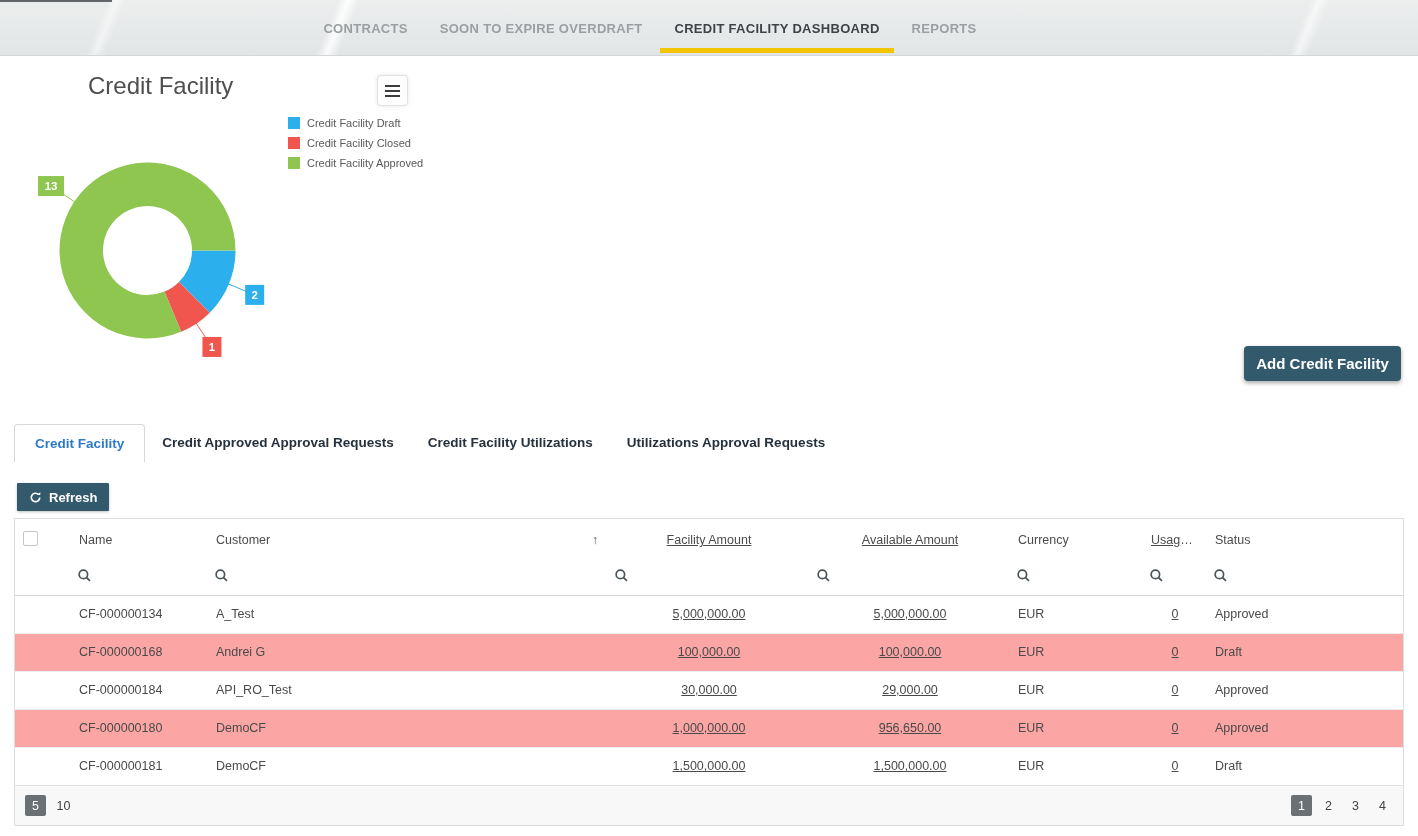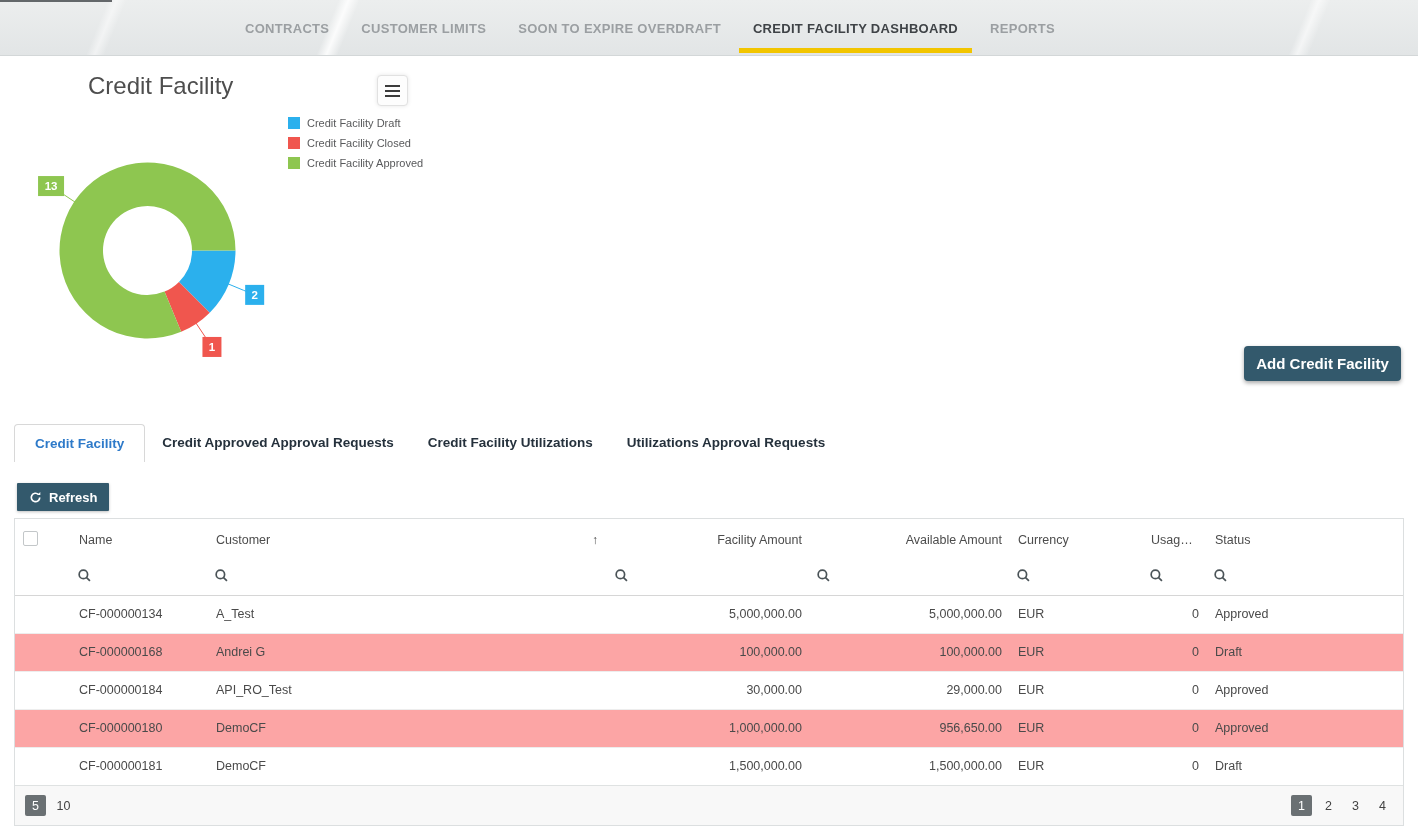--- a/index.html
+++ b/index.html
@@ -53,21 +53,21 @@
     background:var(--btn-teal); border:none; border-radius:1px; color:#fff; font-size:13px; font-weight:700;
     font-family:"Liberation Sans",sans-serif; display:inline-flex; align-items:center; gap:7px;
     box-shadow:0 1px 3px rgba(0,0,0,.25); cursor:pointer; }
 
   
   .grid { position:absolute; left:14px; top:518px; width:1390px; border:1px solid #dcdfe0; background:#fff; }
   table { width:100%; border-collapse:collapse; table-layout:fixed; }
   th, td { padding:0 8px; white-space:nowrap; overflow:hidden; text-overflow:ellipsis; vertical-align:middle; }
   thead th { height:42px; font-size:12.5px; font-weight:400; color:#4c4c4c; text-align:left; cursor:pointer; }
   thead .filter-row td { height:34px; border-bottom:1px solid #d6d6d6; padding:0 6px; }
-  td.r, th.r { text-align:right; }
+  td.r, th.r { text-align:center;text-decoration:underline; }
   .sort-wrap { display:flex; align-items:center; }
   .sort-arrow { margin-left:auto; font-size:12px; color:#4c4c4c; padding-right:2px; }
   .chk { display:inline-block; width:15px; height:15px; border:1px solid #c3c7c9; border-radius:2px;
     background:#fff; cursor:pointer; }
   .search-icon { display:inline-block; cursor:pointer; }
   tbody td { height:38px; font-size:12.5px; color:#4a4a4a; border-top:1px solid #ededed; }
   tbody tr:first-child td { border-top:none; }
   tbody tr.alt { background:#fca5a5;margin-top:40px; }
   tbody tr { cursor:pointer; }
 
@@ -81,21 +81,20 @@
   .pg-btn.selected { background:#6a7073; color:#fff; }
 
   :root { --accent-yellow:#f2c500; --btn-teal:#33596c; --tab-blue:#2e7ac9; }
 </style>
 </head>
 <body>
 
 <div class="topnav">
   <div class="nav-inner">
       <div class="nav-item">CONTRACTS</div>
-      <div class="nav-item">CUSTOMER LIMITS</div>
       <div class="nav-item">SOON TO EXPIRE OVERDRAFT</div>
       <div class="nav-item active">CREDIT FACILITY DASHBOARD</div>
       <div class="nav-item">REPORTS</div>
     </div>
 </div>
 <div class="corner-strip"></div>
 
 <div class="page-title">Credit Facility</div>
 <div class="menu-btn">
   <span class="bar"></span>

